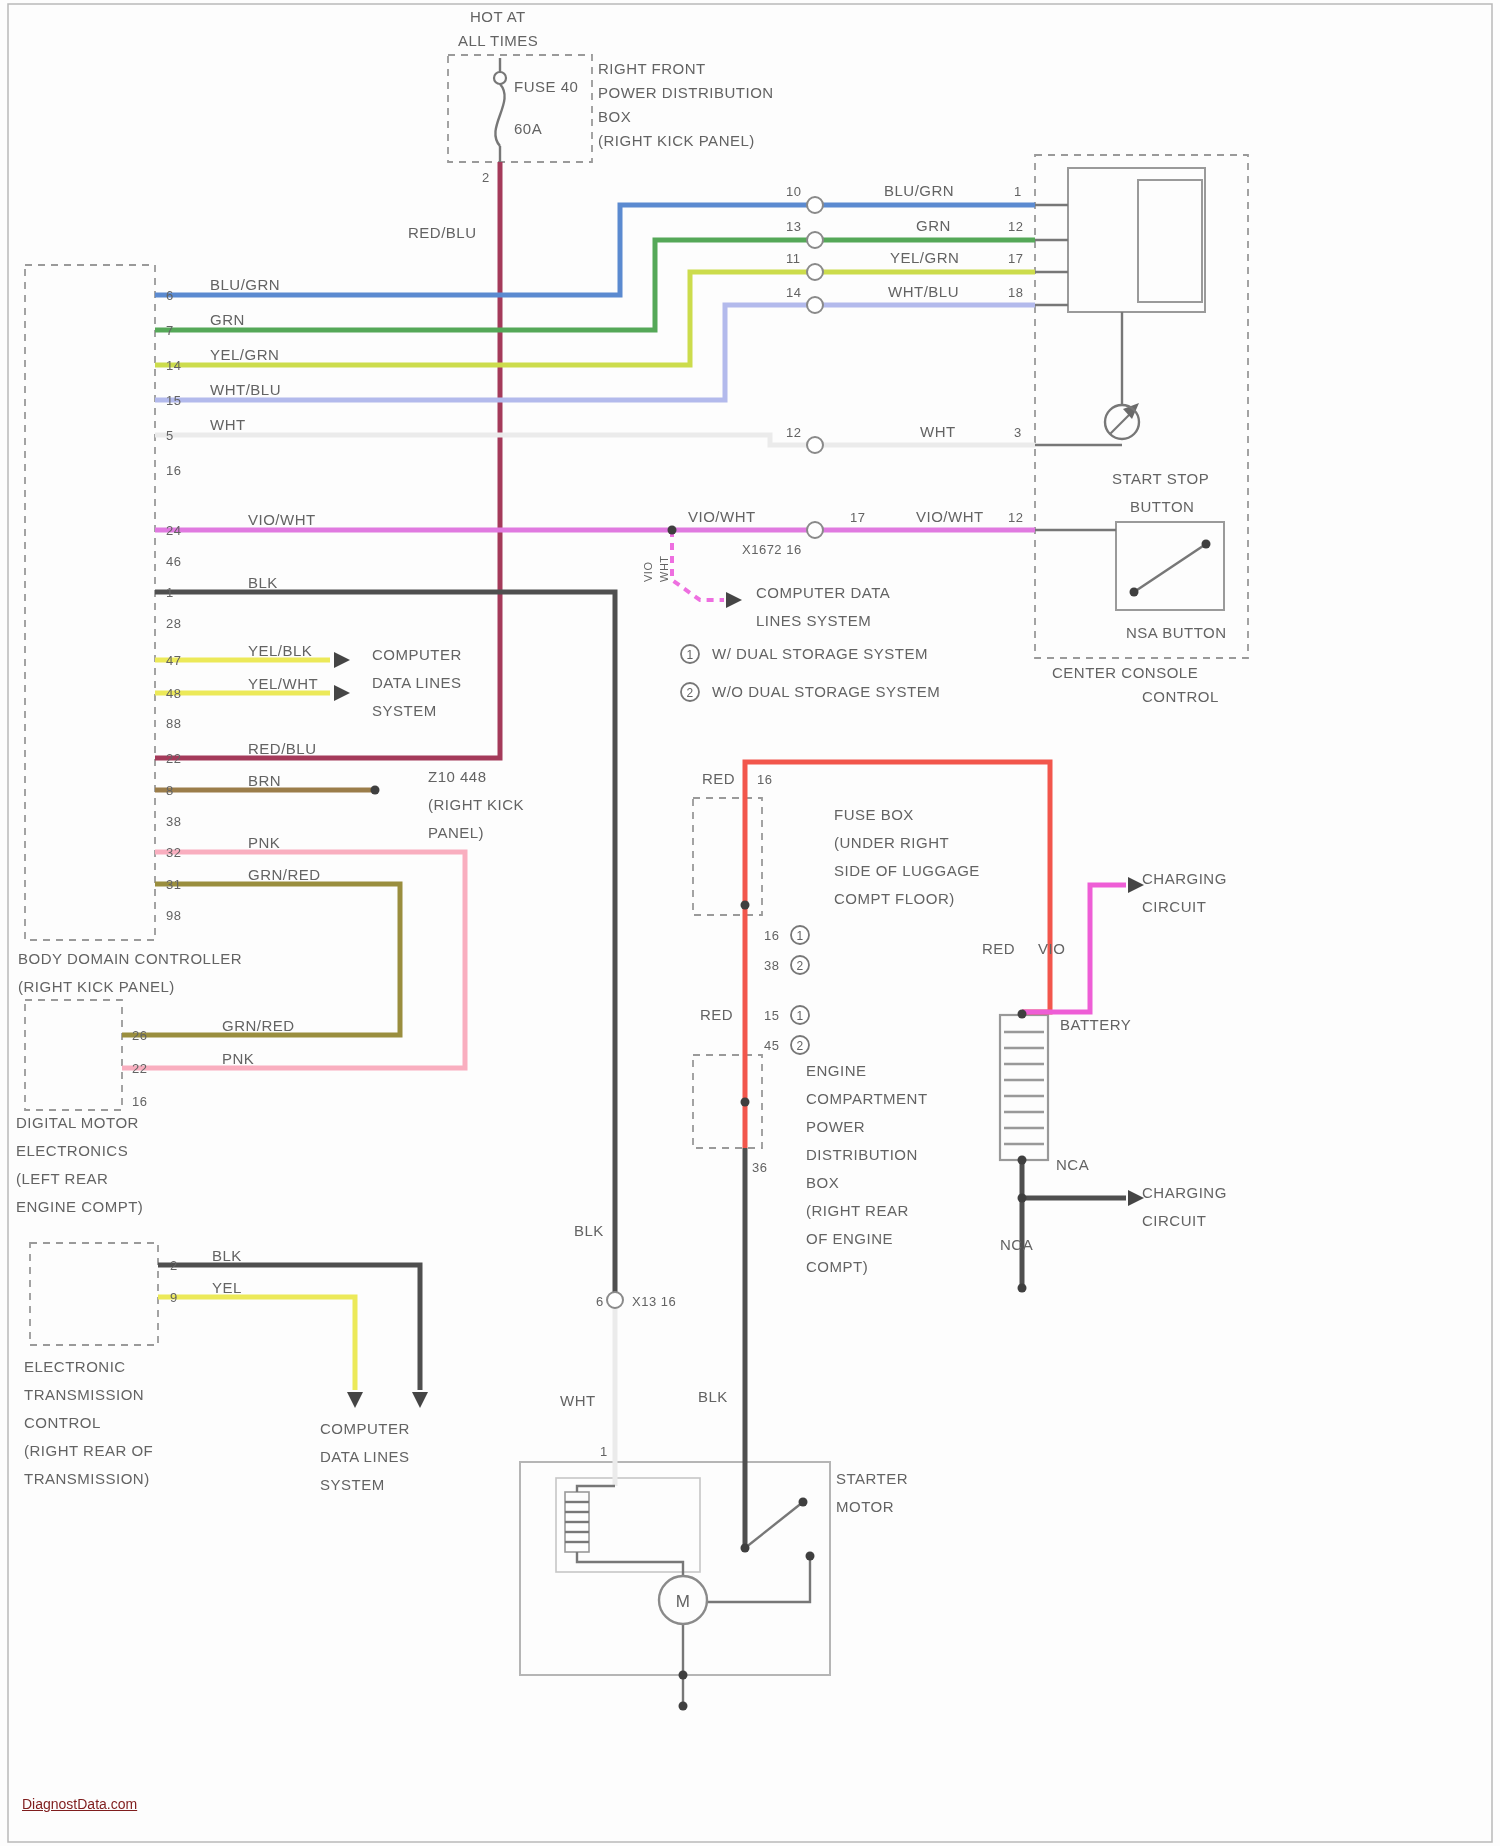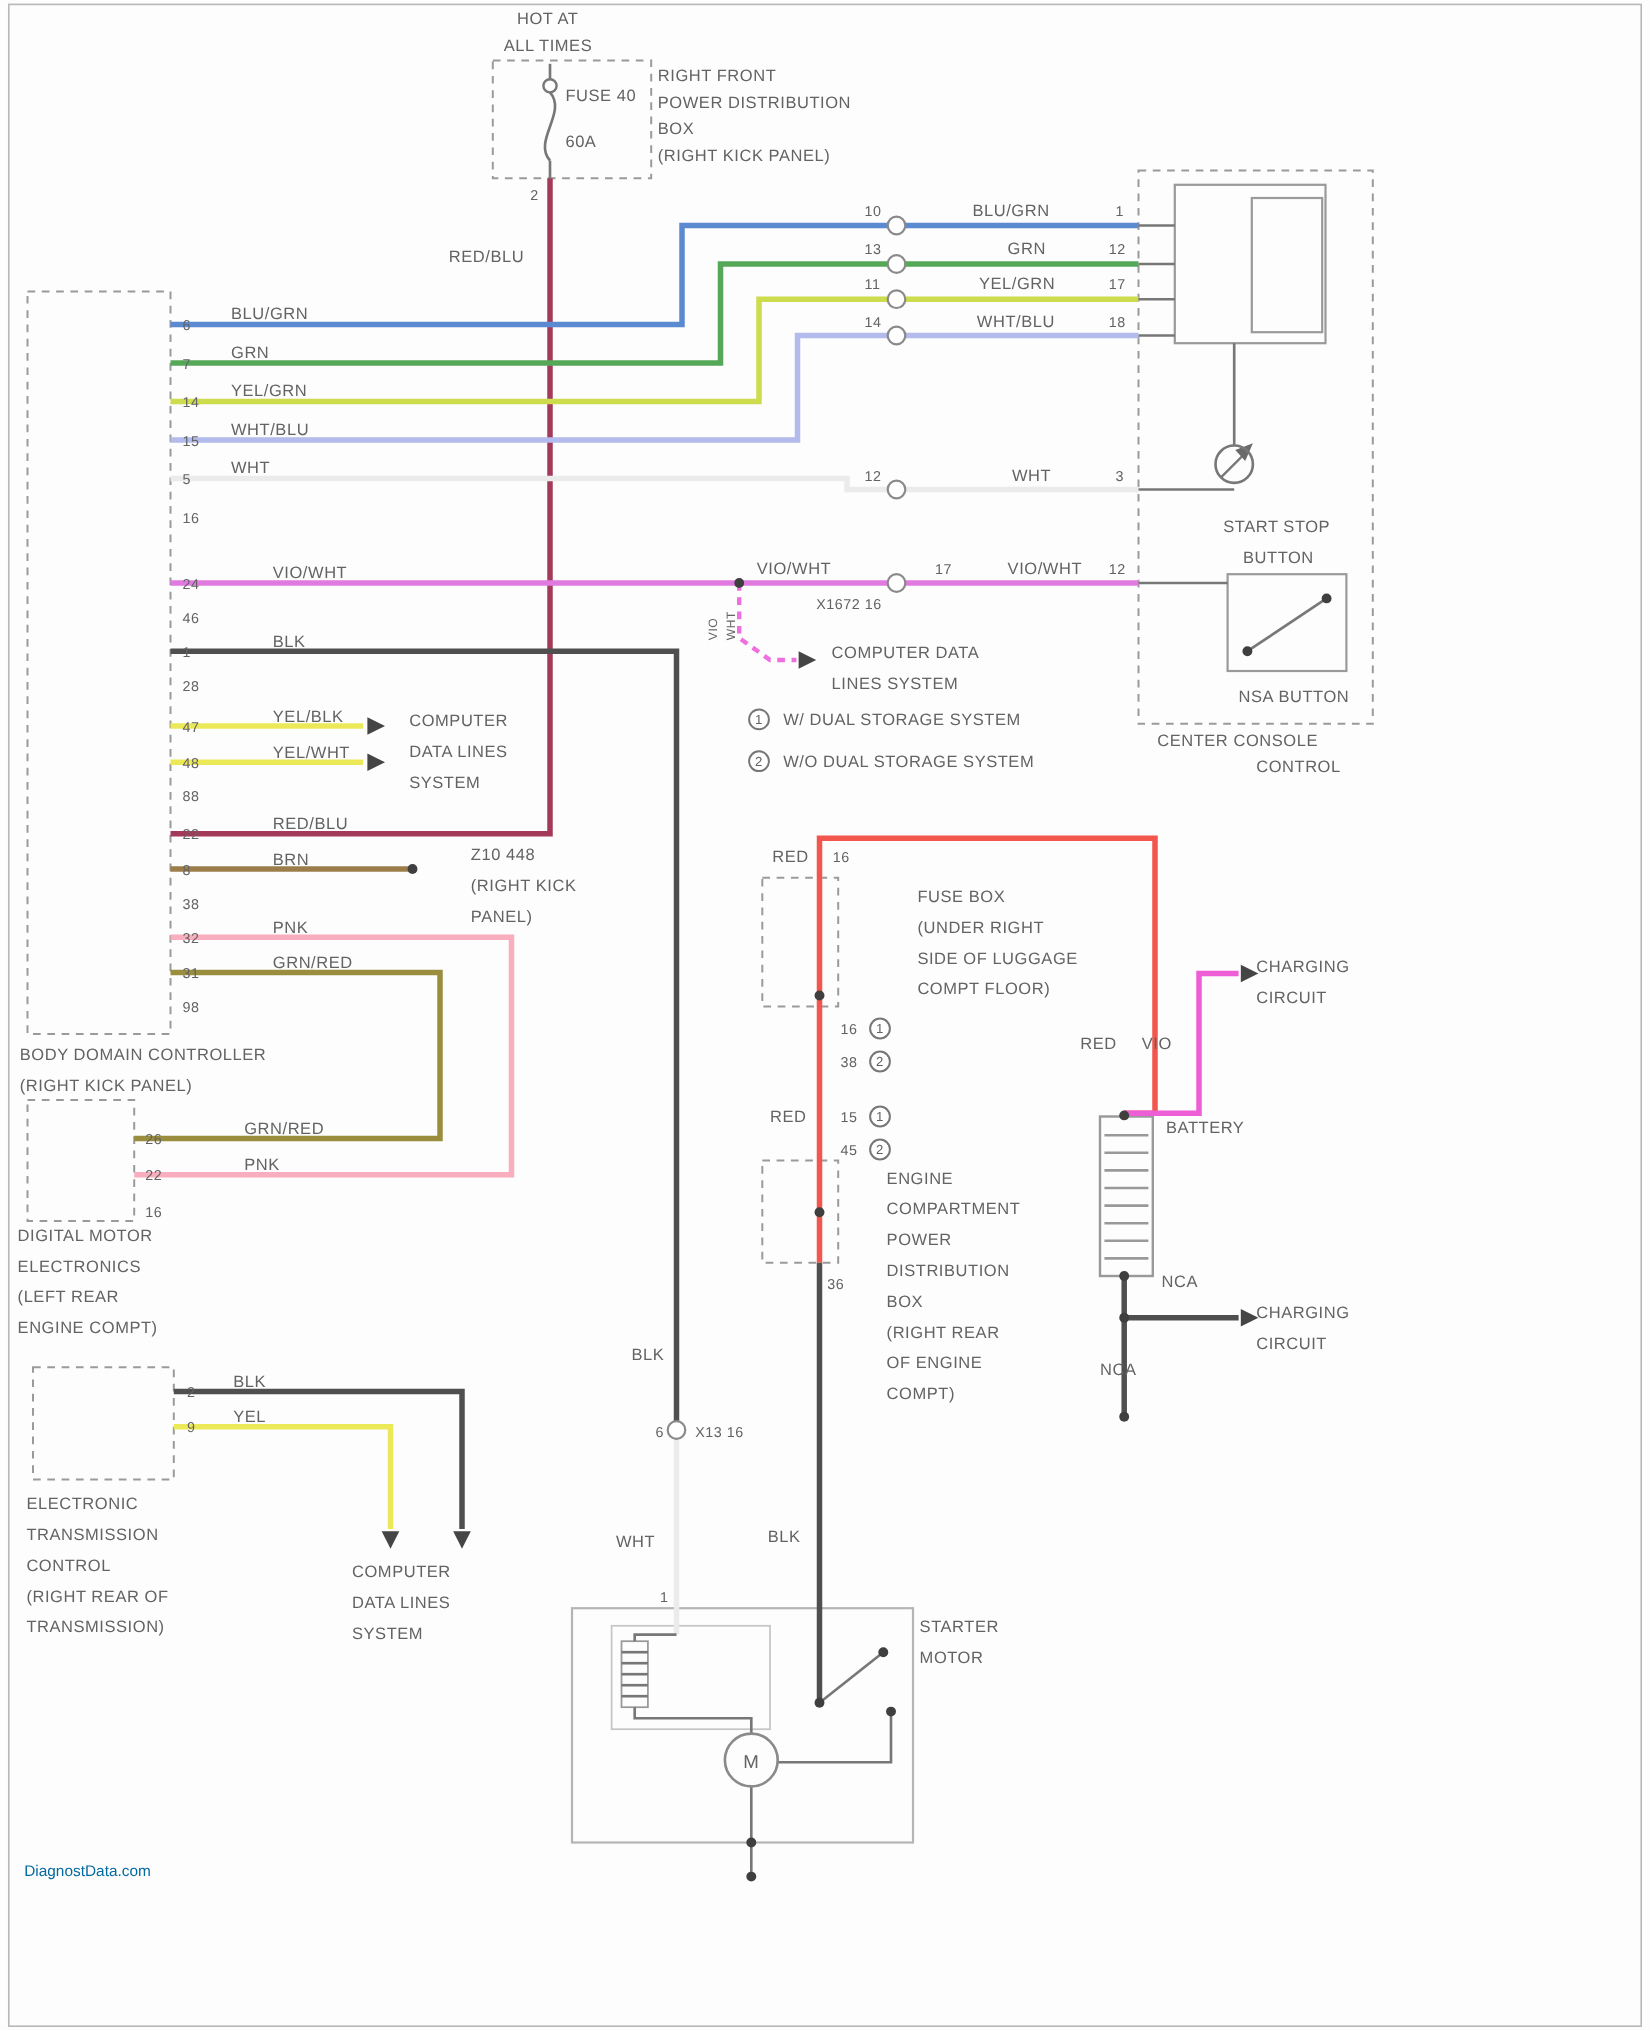--- a/index.html
+++ b/index.html
@@ -1,20 +1,20 @@
 <!DOCTYPE html>
 <html><head>
 <meta charset="utf-8">
 <style>
   html,body{margin:0;padding:0;background:#ffffff;}
   body{width:1500px;height:1846px;position:relative;font-family:"Liberation Sans",sans-serif;}
   #stage{position:absolute;left:0;top:0;width:1500px;height:1846px;background:#fdfdfd;}
   svg{position:absolute;left:0;top:0;}
   svg text{fill:#636363;letter-spacing:0.5px;}
-  #watermark{position:absolute;left:22px;top:1692px;font-size:14px;color:#0369a1;}
+  #watermark{position:absolute;left:22px;top:1796px;font-size:14px;color:#7f1d1d;text-decoration:underline;}
 </style>
 </head>
 <body>
 
 <div id="stage">
   <svg id="diagram" xmlns="http://www.w3.org/2000/svg" width="1500" height="1846" viewBox="0 0 1500 1846">
       <rect x="8" y="4" width="1484" height="1838" fill="none" stroke="#b9b9b9" stroke-width="1.5"></rect>
       <rect x="448" y="55" width="144" height="107" fill="none" stroke="#9a9a9a" stroke-width="1.8" stroke-dasharray="7 6"></rect>
       <rect x="25" y="265" width="130" height="675" fill="none" stroke="#9a9a9a" stroke-width="1.8" stroke-dasharray="7 6"></rect>
       <rect x="1035" y="155" width="213" height="503" fill="none" stroke="#9a9a9a" stroke-width="1.8" stroke-dasharray="7 6"></rect>

